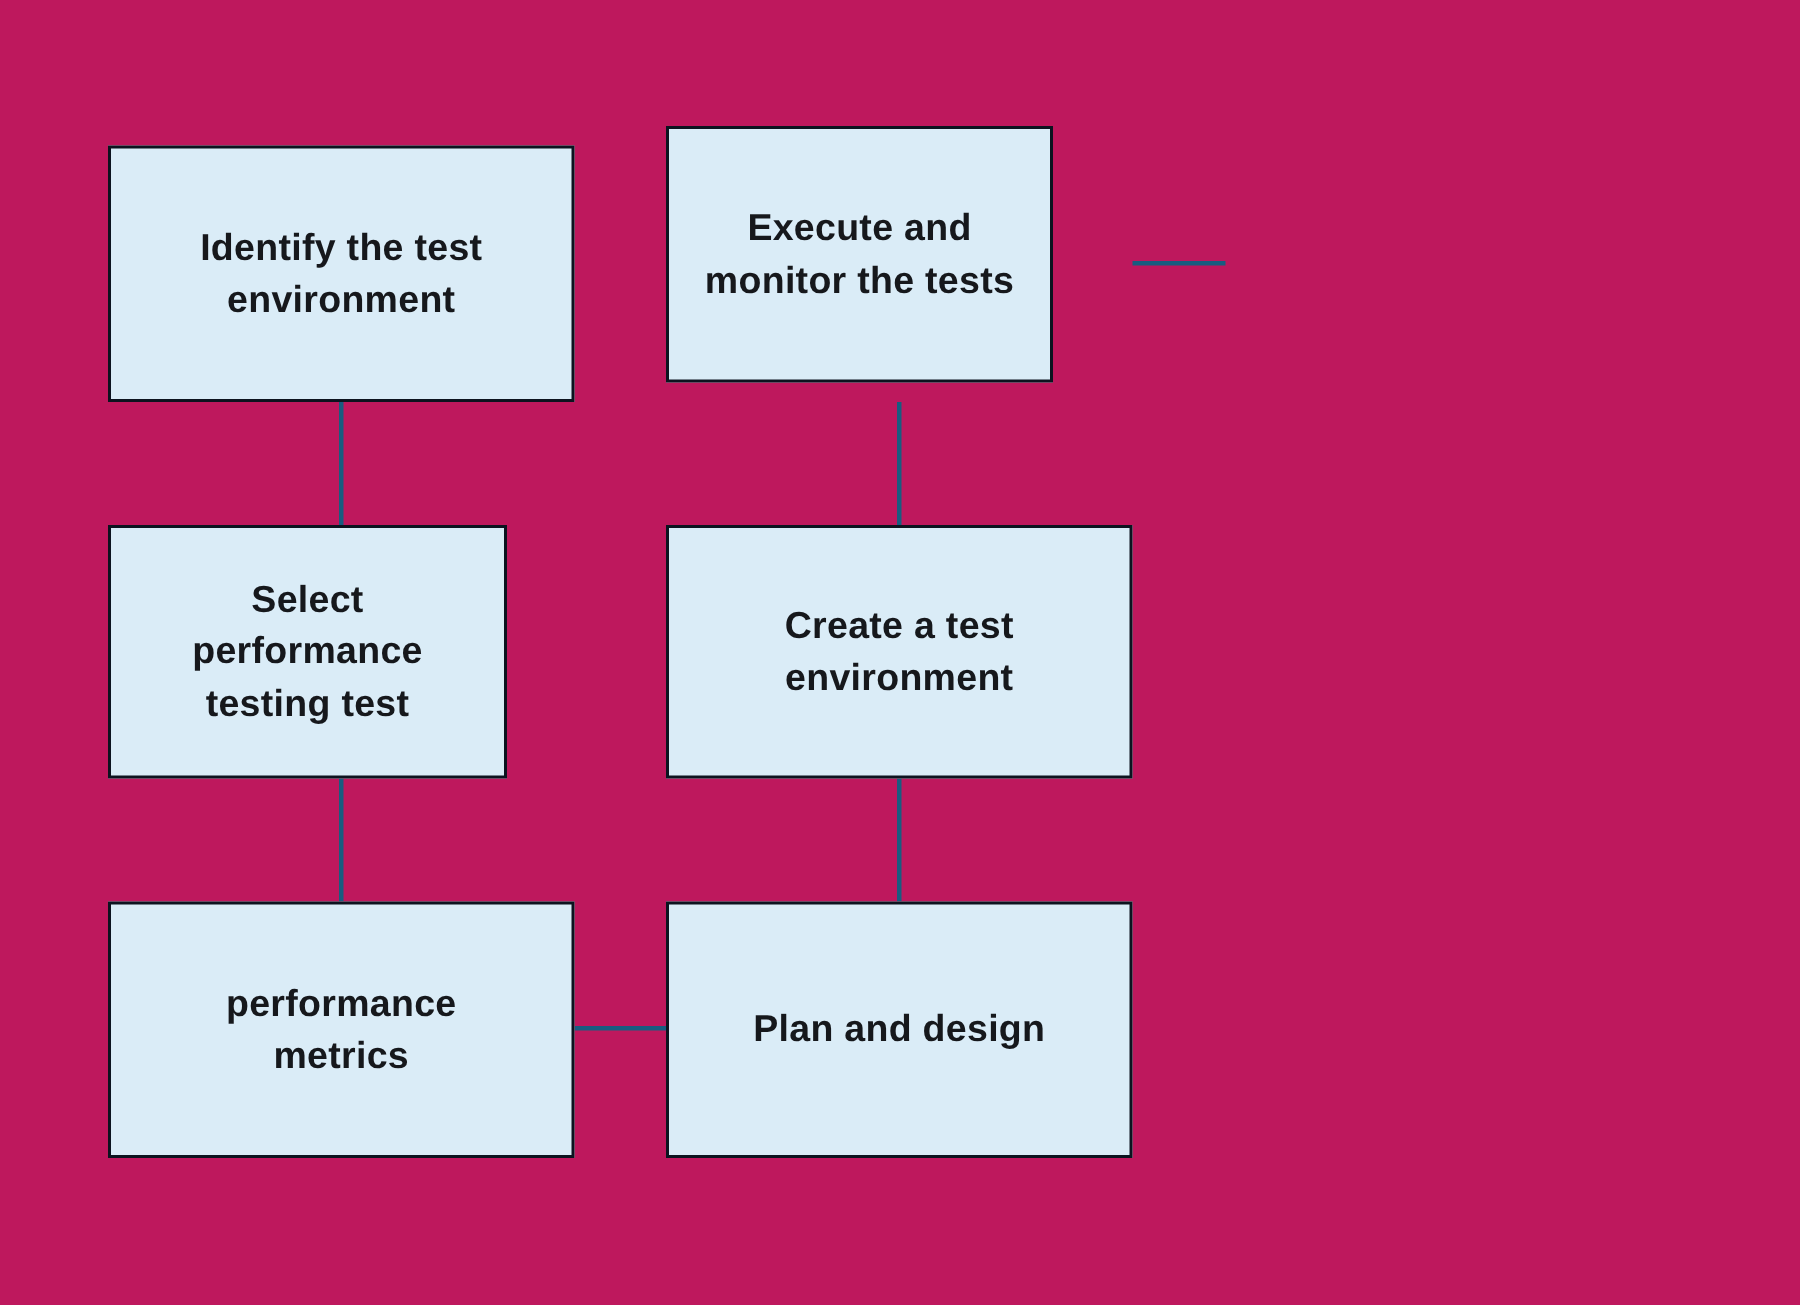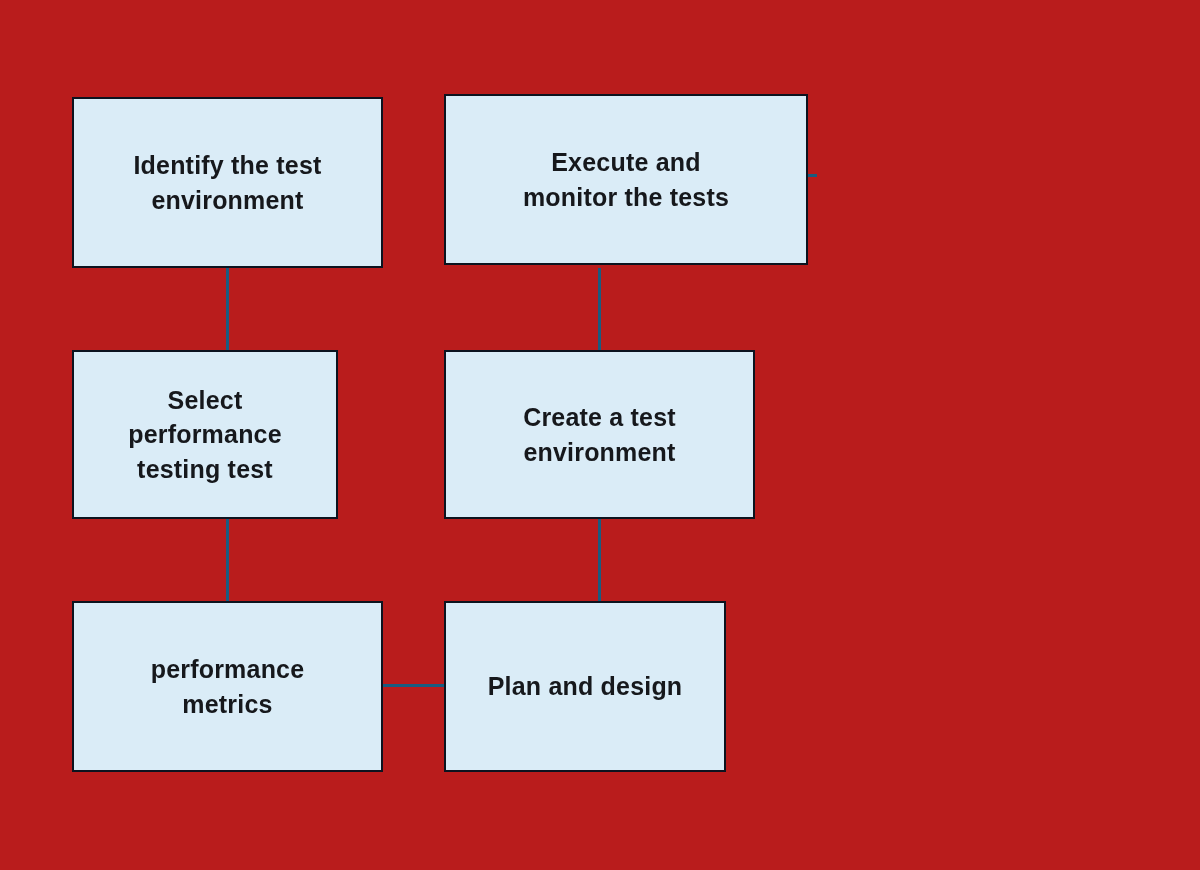--- a/index.html
+++ b/index.html
@@ -10,21 +10,21 @@
     width: 1200px;
     height: 870px;
     background: #41b6e3;
     font-family: "Liberation Sans", sans-serif;
     overflow: hidden;
   }
   .canvas {
     position: relative;
     width: 1200px;
     height: 870px;
-    background: #b91c1c;
+    background: #be185d;
   }
   .node {
     position: absolute;
     box-sizing: border-box;
     background: #daecf7;
     border: 2px solid #0c131f;
     display: flex;
     align-items: center;
     justify-content: center;
     text-align: center;
@@ -58,21 +58,21 @@
   <div class="connector v" style="left:598px; top:268px; height:82px;"></div>
   <div class="connector h" style="left:755px; top:174px; width:62px;"></div>
 
   <div class="node" style="left:72px; top:97px; width:311px; height:171px;">
     <div class="node-label">
       <div class="line">Identify the test</div>
       <div class="line">environment</div>
     </div>
   </div>
 
-  <div class="node" style="left:444px; top:94px; width:364px; height:171px;">
+  <div class="node" style="left:444px; top:84px; width:258px; height:171px;">
     <div class="node-label">
       <div class="line">Execute and</div>
       <div class="line">monitor the tests</div>
     </div>
   </div>
 
 
   <div class="node" style="left:72px; top:350px; width:266px; height:169px;">
     <div class="node-label">
       <div class="line">Select</div>
@@ -88,19 +88,19 @@
     </div>
   </div>
 
   <div class="node" style="left:72px; top:601px; width:311px; height:171px;">
     <div class="node-label">
       <div class="line">performance</div>
       <div class="line">metrics</div>
     </div>
   </div>
 
-  <div class="node" style="left:444px; top:601px; width:282px; height:171px;">
+  <div class="node" style="left:444px; top:601px; width:311px; height:171px;">
     <div class="node-label">
       <div class="line">Plan and design</div>
     </div>
   </div>
 
 </div>
 
 </body></html>

